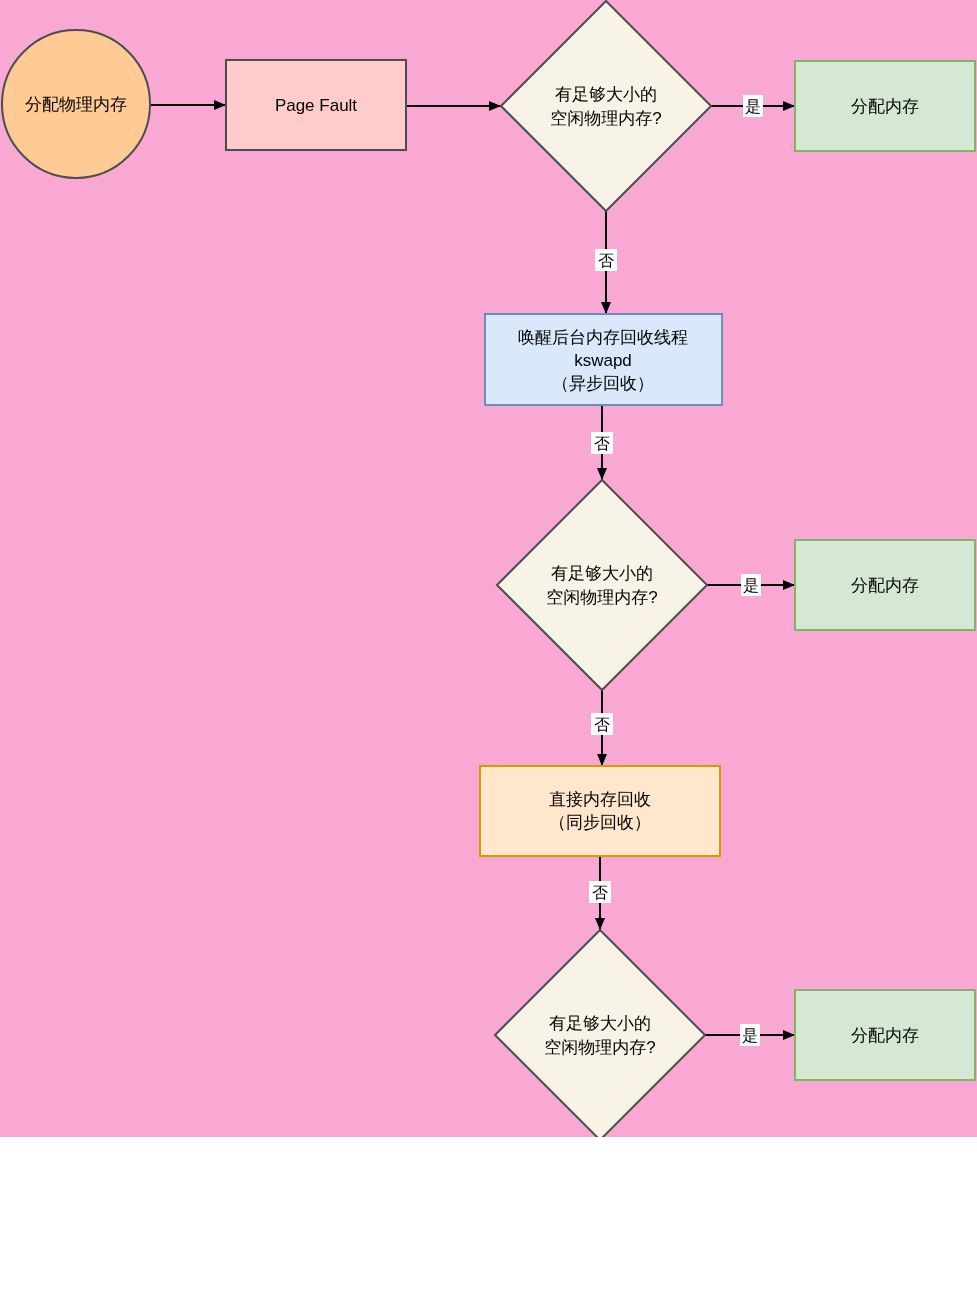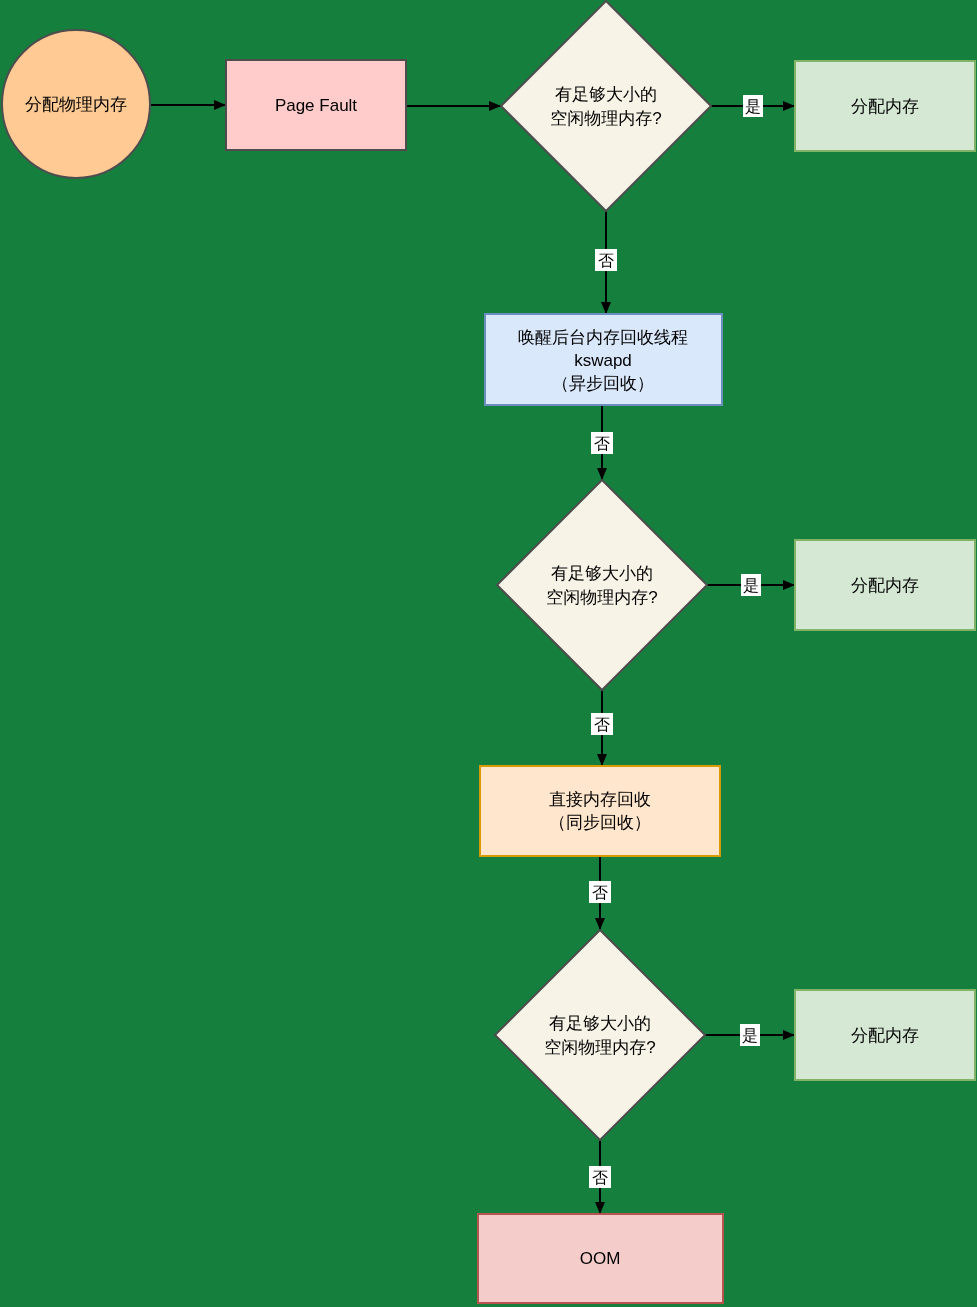--- a/index.html
+++ b/index.html
@@ -3,22 +3,22 @@
 <meta charset="utf-8">
 <style>
   html, body {
     margin: 0;
     padding: 0;
     background: #ffffff;
   }
   .canvas-wrap {
     position: relative;
     width: 977px;
-    height: 1307px;
-    background: #15803d;
+    height: 1137px;
+    background: #f9a8d4;
     font-family: "Liberation Sans", sans-serif;
   }
   svg { display: block; }
   .shape { stroke-width: 2; }
   .edge  { stroke: #000000; stroke-width: 2; fill: none; }
   .txt {
     font-family: "Liberation Sans", sans-serif;
     font-size: 17px;
     fill: #000000;
     text-anchor: middle;

